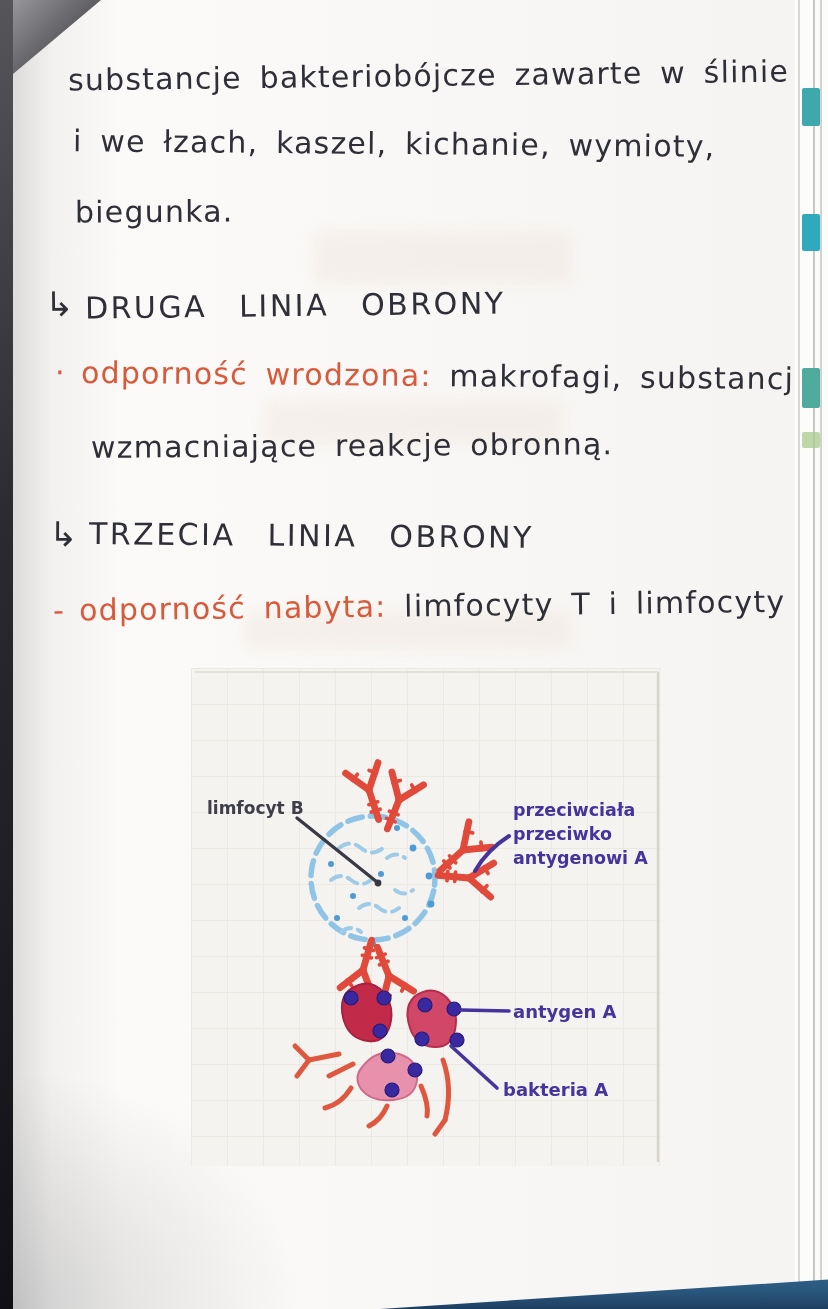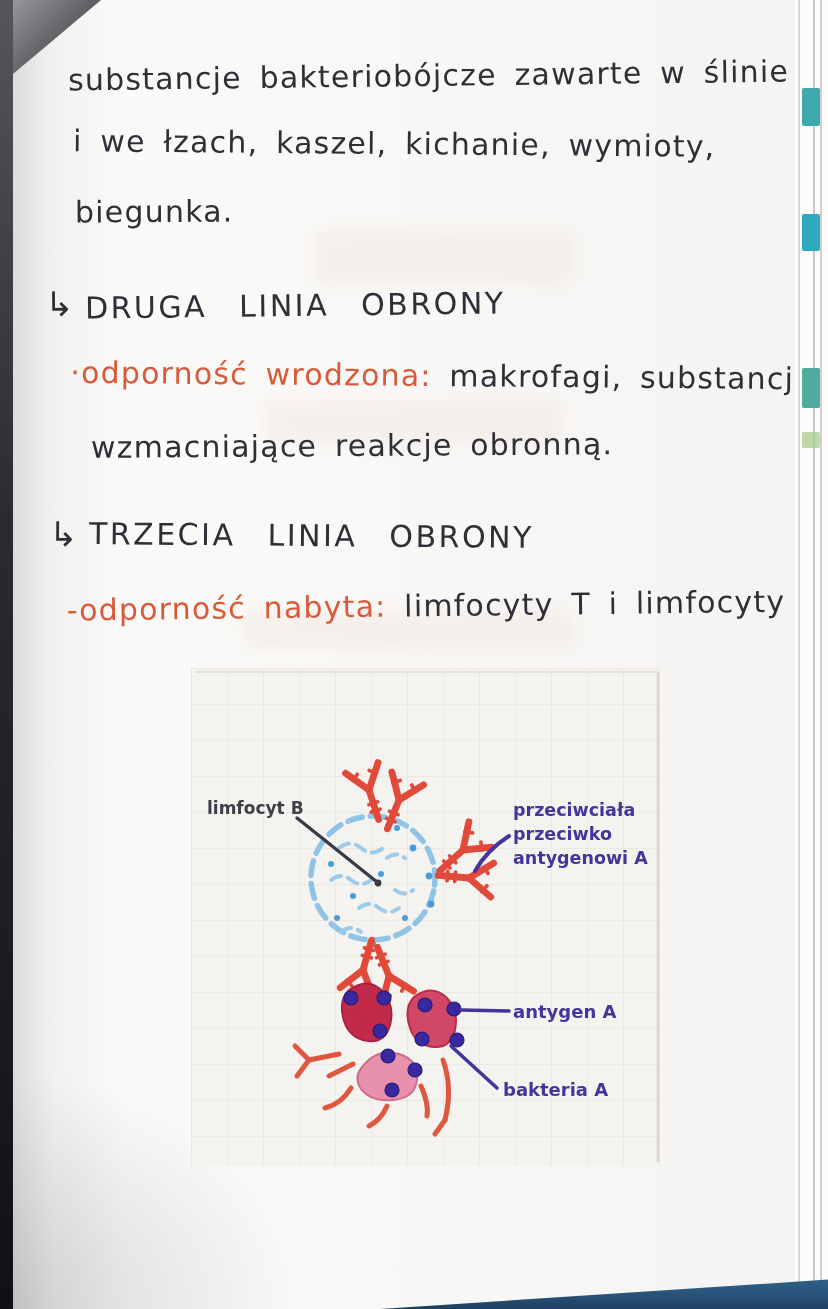--- a/index.html
+++ b/index.html
@@ -12,21 +12,21 @@
   .spine{position:absolute;left:0;top:0;width:13px;height:100%;
          background:linear-gradient(180deg,#55555a 0%,#2a2a2f 40%,#111115 100%);}
   .cover-corner{position:absolute;left:13px;top:0;width:88px;height:74px;
          background:linear-gradient(135deg,#97979b 0%,#5c5c61 55%,#3b3b40 100%);
          clip-path:polygon(0 0,100% 0,0 100%);}
 
   
   .page{position:absolute;left:13px;top:0;right:33px;height:100%;
         background:
           radial-gradient(140% 70% at 0% 100%, rgba(120,120,125,.28) 0%, rgba(120,120,125,0) 26%),
-          linear-gradient(90deg,#dddcdb 0%,#f2f1ef 5%,#fbfaf8 14%,#f8f7f5 60%,#f5f4f2 100%); text-align: right;}
+          linear-gradient(90deg,#dddcdb 0%,#f2f1ef 5%,#fbfaf8 14%,#f8f7f5 60%,#f5f4f2 100%);}
 
   
   .edge-stack{position:absolute;top:0;right:0;width:33px;height:100%;background:#fcfcfb;}
   .edge-line{position:absolute;top:0;height:100%;width:2px;background:#c7c7c6;}
   .edge-line.l1{right:28px;background:#d8d7d5;}
   .edge-line.l2{right:13px;}
   .edge-line.l3{right:6px;background:#d2d1cf;}
   .tab{position:absolute;right:8px;width:18px;border-radius:2px;}
   .tab.t1{top:88px;height:38px;background:#3fa8ad;}
   .tab.t2{top:214px;height:37px;background:#2fa9bd;}

